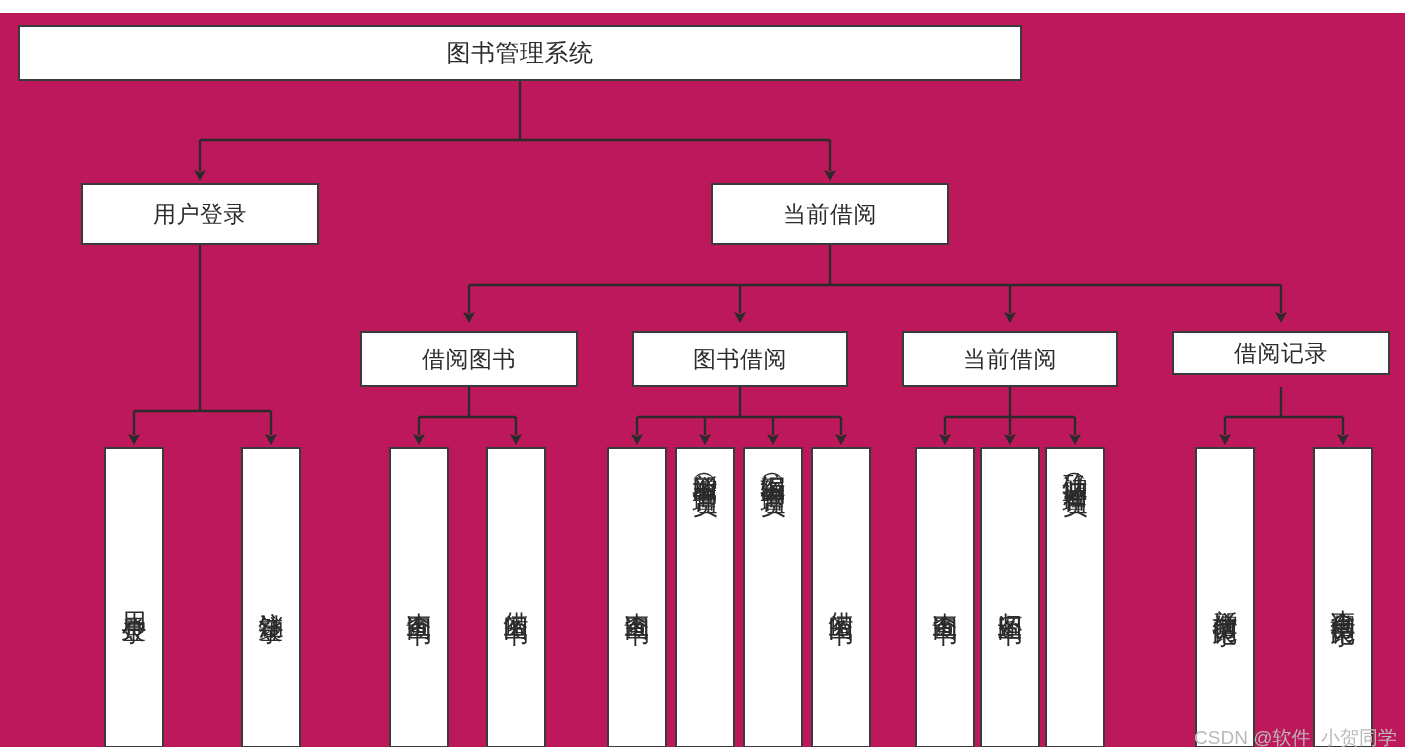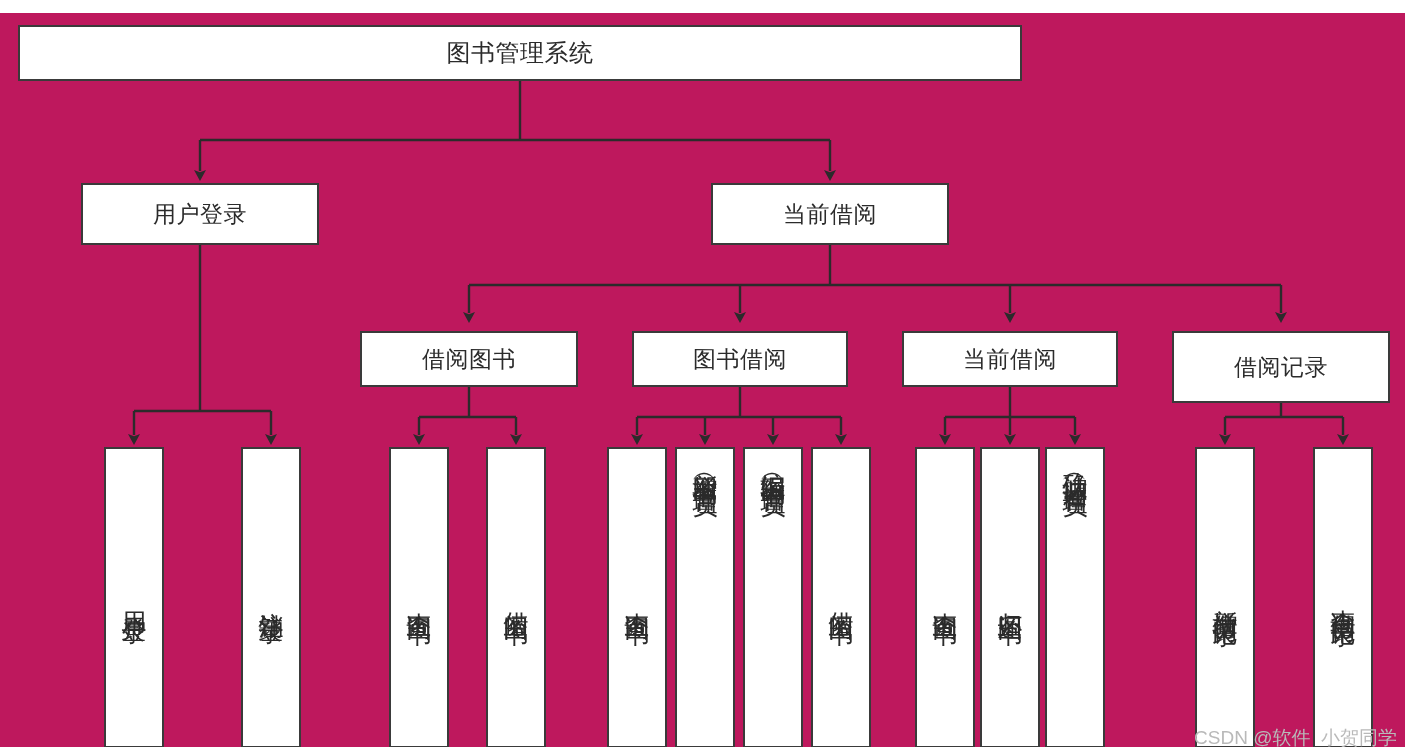--- a/index.html
+++ b/index.html
@@ -150,21 +150,21 @@
   </div>
 
   <div class="node horiz" style="left:632px; top:318px; width:216px; height:56px;">
     <span class="node-label">图书借阅</span>
   </div>
 
   <div class="node horiz" style="left:902px; top:318px; width:216px; height:56px;justify-content:center;">
     <span class="node-label">当前借阅</span>
   </div>
 
-  <div class="node horiz" style="left:1172px; top:318px; width:218px; height:72px;">
+  <div class="node horiz" style="left:1172px; top:318px; width:218px; height:44px;">
     <span class="node-label">借阅记录</span>
   </div>
 
   <div class="node vert centered" style="left:104px; top:434px; width:60px; height:301px;">
     <span class="node-label">用户登录</span>
   </div>
 
   <div class="node vert centered" style="left:241px; top:434px; width:60px; height:301px;">
     <span class="node-label">注销登录</span>
   </div>

